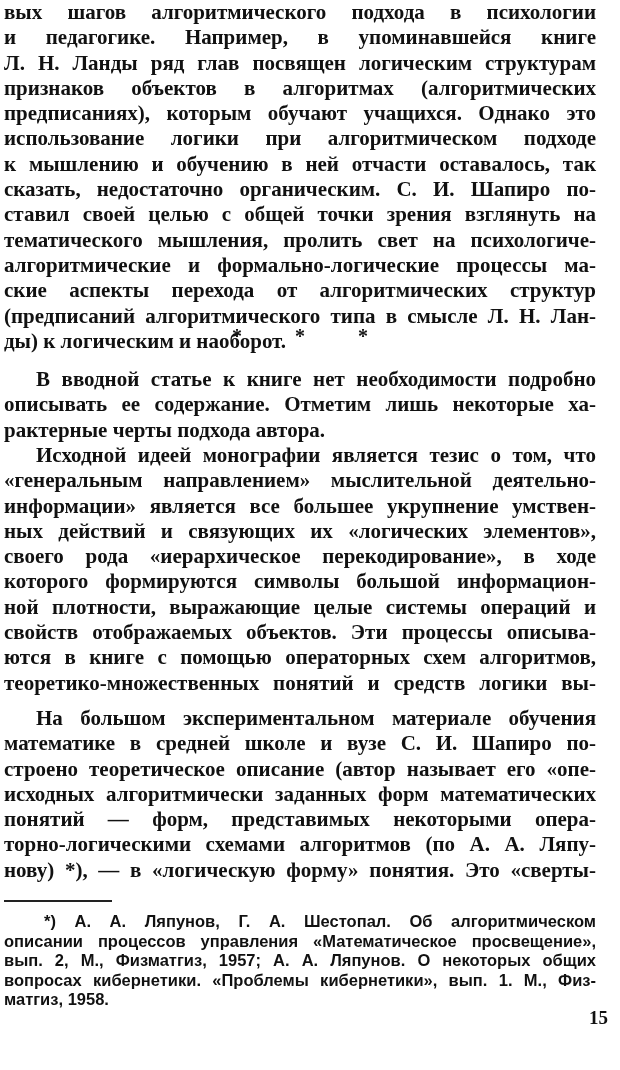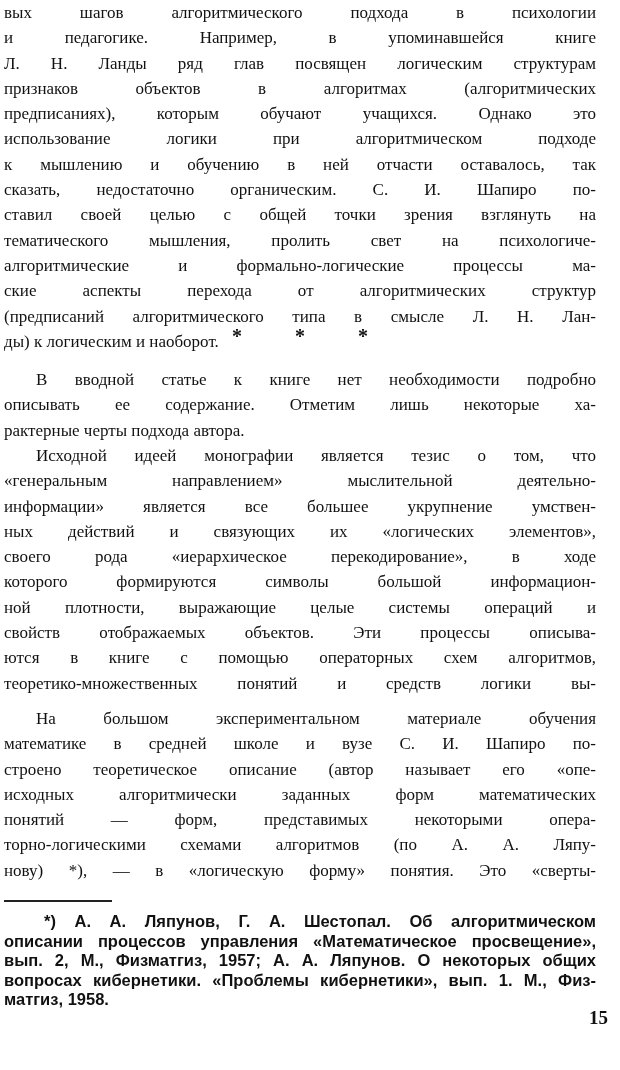--- a/index.html
+++ b/index.html
@@ -1,20 +1,20 @@
 <!DOCTYPE html>
 <html><head>
 <meta charset="utf-8">
 <style>
   html, body { margin:0; padding:0; background:#ffffff; }
   body { width:620px; height:1070px; position:relative; overflow:hidden;
          font-family:"Liberation Serif","DejaVu Serif",serif; color:#111; }
   .page { position:absolute; left:4px; top:0; width:592px; }
-  .line { display:block; height:25.3px; line-height:25.3px; font-size:17px;
-          white-space:nowrap; text-align:justify; text-align-last:justify; }
+  .line { display:block; height:25.3px; line-height:25.3px; font-size:21px;
+          white-space:nowrap; text-align:justify; text-align-last:justify;font-weight:bold; }
   .line.last { text-align-last:left; }
   .line.indent { padding-left:32px; }
   .stars { position:absolute; left:0; width:592px; top:325px; text-align:center;
            font-size:20px; font-weight:bold; letter-spacing:24px; padding-left:24px; box-sizing:border-box; }
   .block { position:absolute; left:0; width:592px; }
   .rule { position:absolute; left:4px; top:900px; width:108px; height:2px; background:#222; }
   .fn .line { font-size:16.5px; height:19.5px; line-height:19.5px; font-family:"Liberation Sans","DejaVu Sans",sans-serif; font-weight:bold; }
   .fn .line.indent { padding-left:40px; }
   .pagenum { position:absolute; right:12px; top:1007px; font-size:19px; font-weight:bold; }
 </style>

